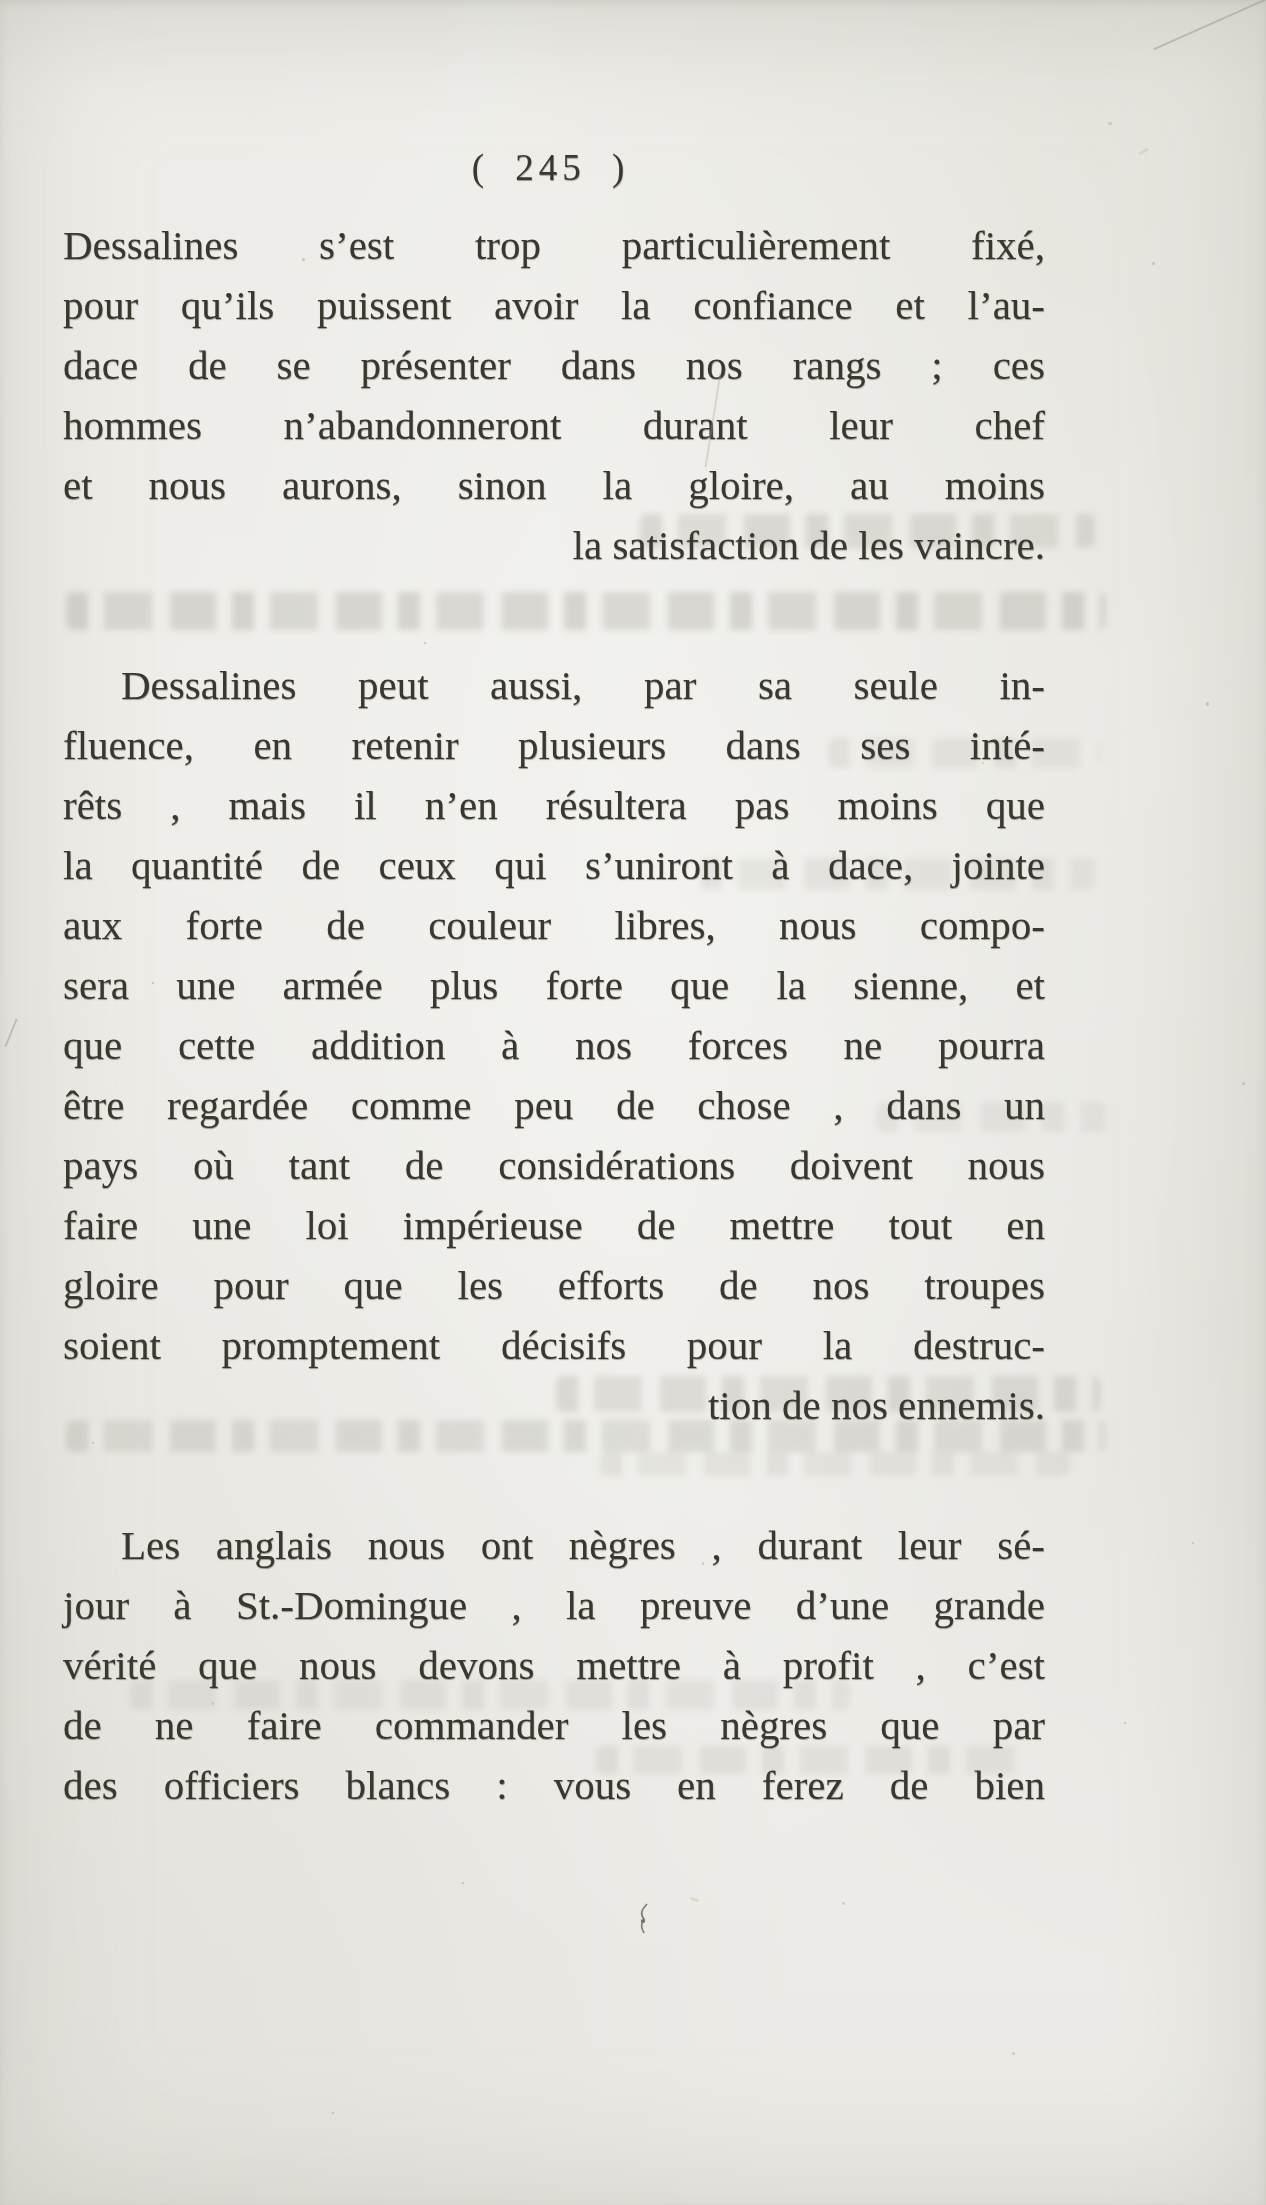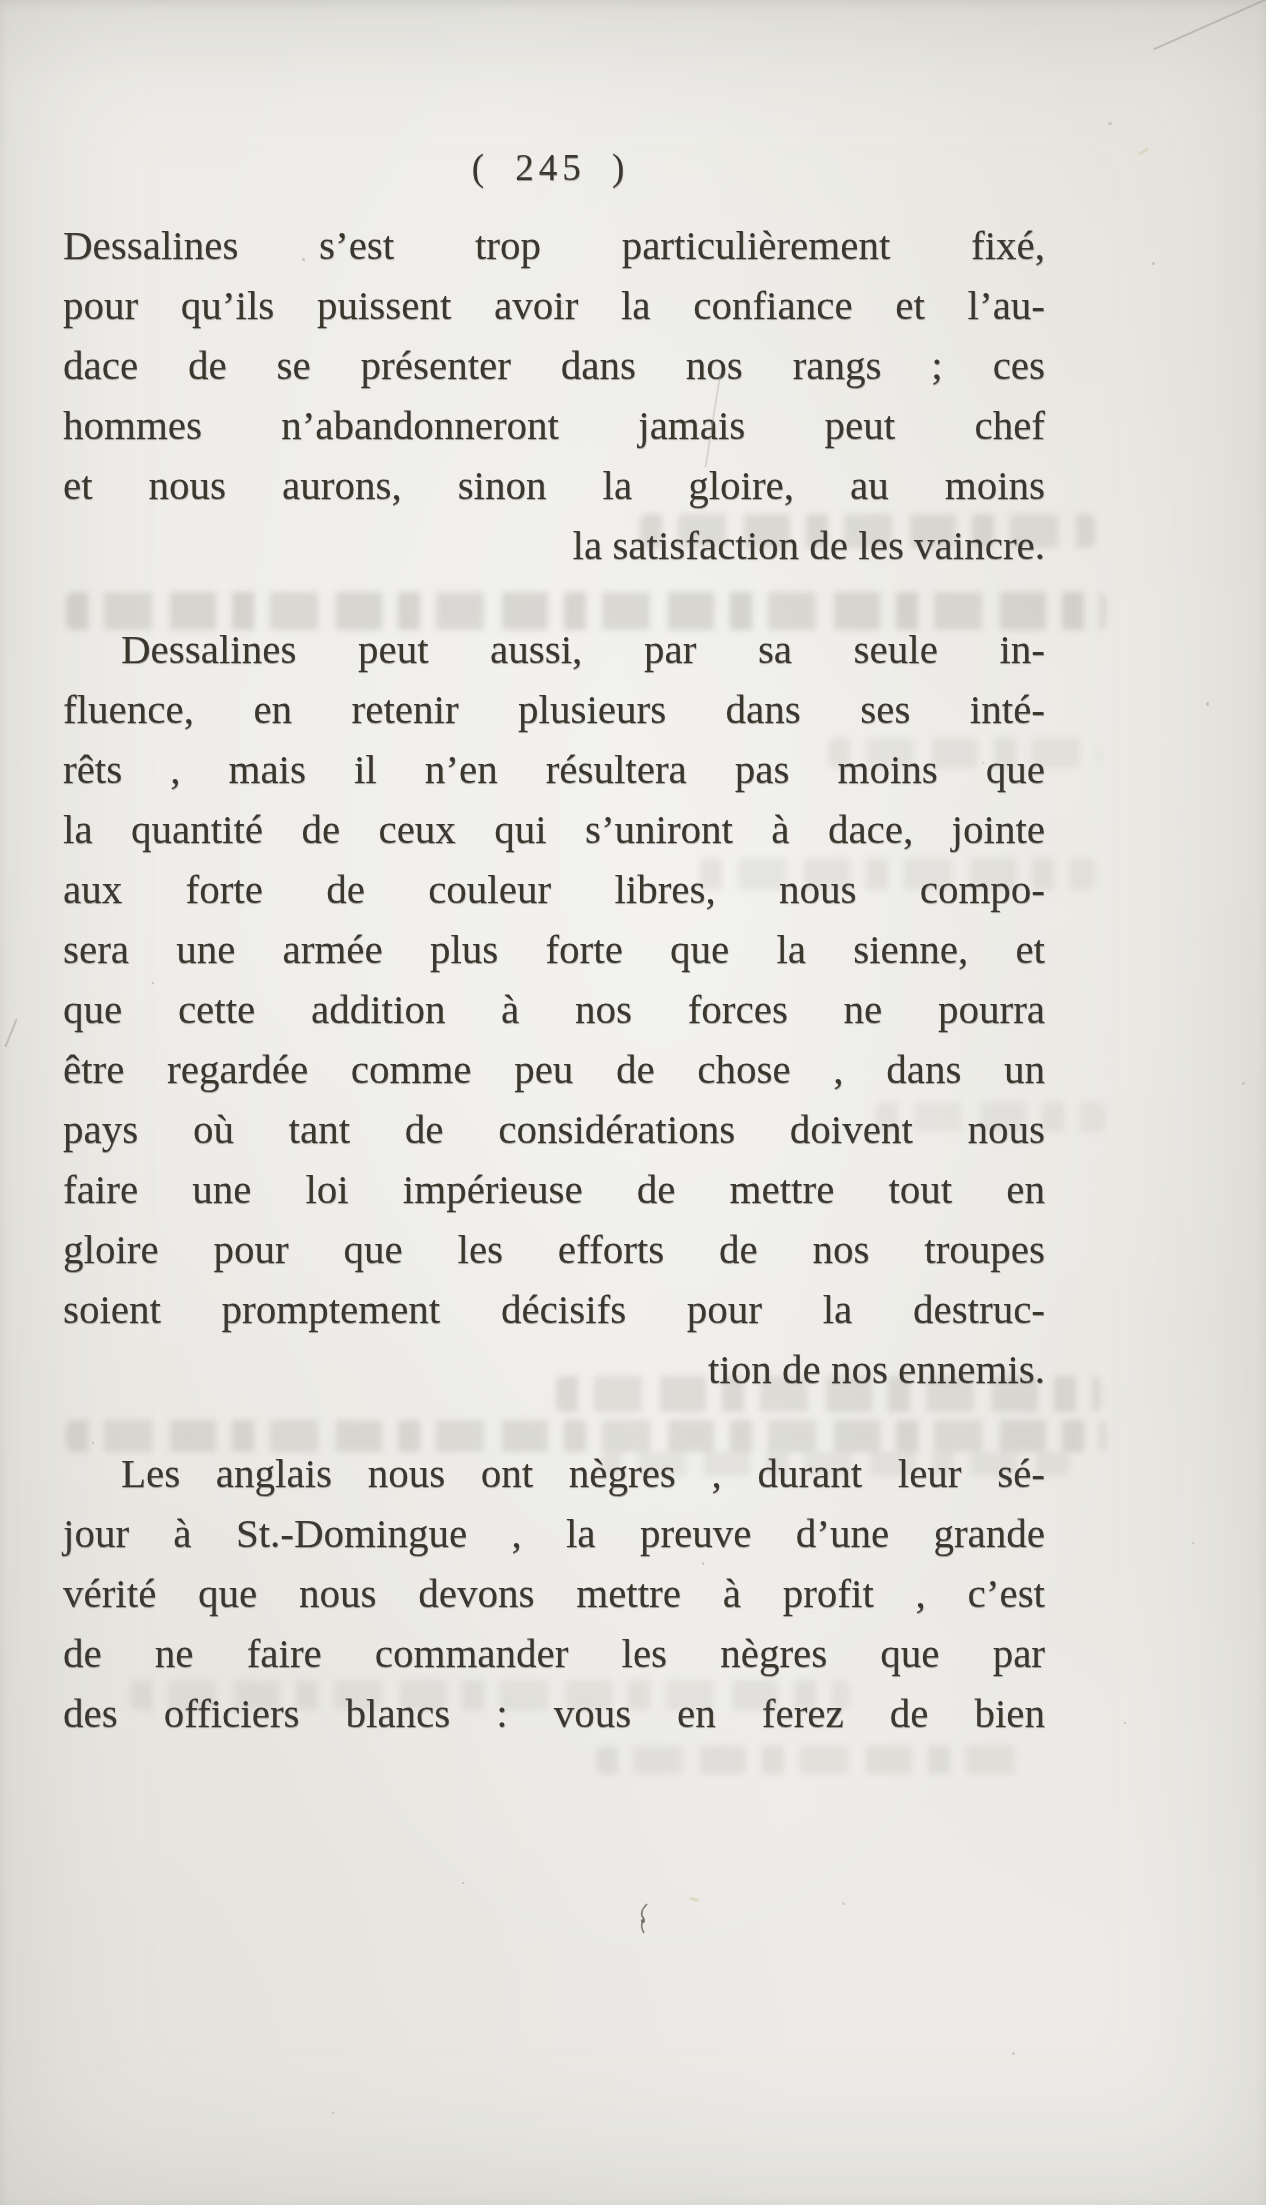--- a/index.html
+++ b/index.html
@@ -37,21 +37,21 @@
   }
   .textcol {
     position: absolute;
     left: 63px;
     top: 215px;
     width: 982px;
     color: #3a372f;
     font-size: 41px;
     text-shadow: 0.4px 0.5px 0.8px rgba(55,52,45,0.45);
   }
-  .para + .para { margin-top: 44px; }
+  .para + .para { margin-top: 80px; }
   .line {
     height: 60px;
     line-height: 60px;
     text-align: right;
   }
   .line.jl {
     text-align: justify;
     text-align-last: justify;
   }
   .para.indent .line:first-child { text-indent: 58px; }
@@ -101,21 +101,21 @@
   <div class="ghost g9"></div>
   <div class="ghost g10"></div>
 
   <div class="pagenum">( 245 )</div>
 
   <div class="textcol">
       <div class="para">
         <div class="line jl"><span class="it">Dessalines</span><span> s’est trop particulièrement fixé,</span></div>
         <div class="line jl"><span>pour qu’ils puissent avoir la confiance et l’au-</span></div>
         <div class="line jl"><span>dace de se présenter dans nos rangs ; ces</span></div>
-        <div class="line jl"><span>hommes n’abandonneront jamais peut chef</span></div>
+        <div class="line jl"><span>hommes n’abandonneront durant leur chef</span></div>
         <div class="line jl"><span>et nous aurons, sinon la gloire, au moins</span></div>
         <div class="line"><span>la satisfaction de les vaincre.</span></div>
       </div>
       <div class="para indent">
         <div class="line jl"><span class="it">Dessalines</span><span> peut aussi, par sa seule in-</span></div>
         <div class="line jl"><span>fluence, en retenir plusieurs dans ses inté-</span></div>
         <div class="line jl"><span>rêts , mais il n’en résultera pas moins que</span></div>
         <div class="line jl"><span>la quantité de ceux qui s’uniront à dace, jointe</span></div>
         <div class="line jl"><span>aux forte de couleur libres, nous compo-</span></div>
         <div class="line jl"><span>sera une armée plus forte que la sienne, et</span></div>

